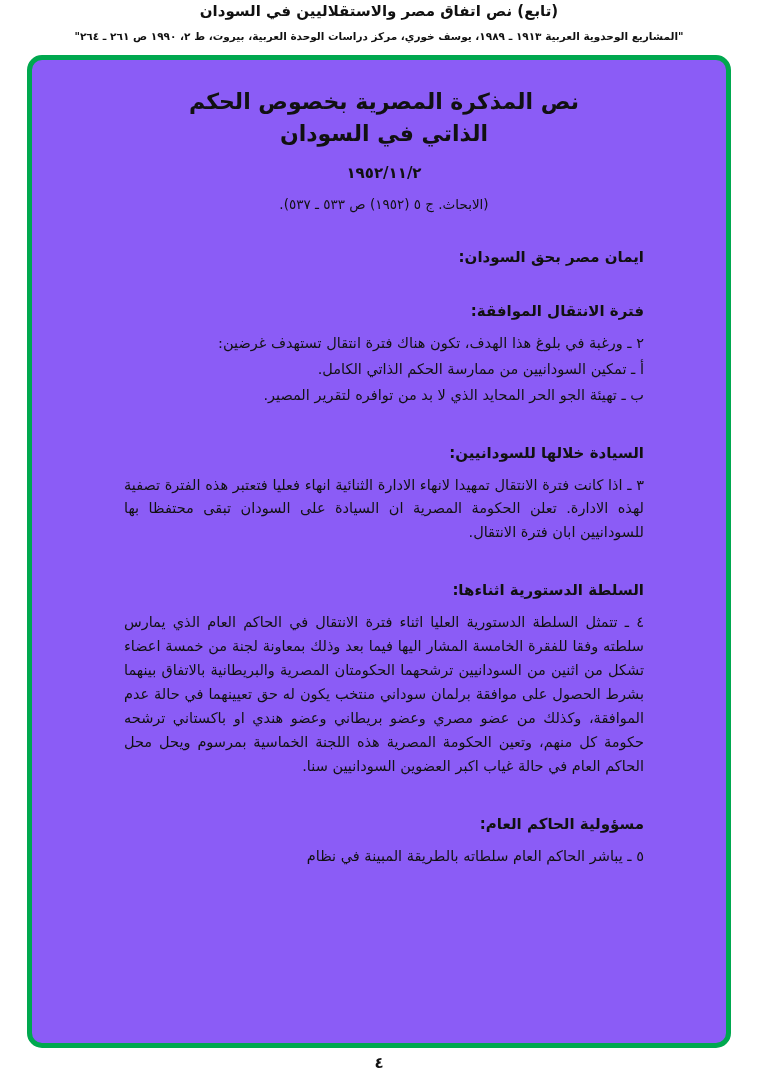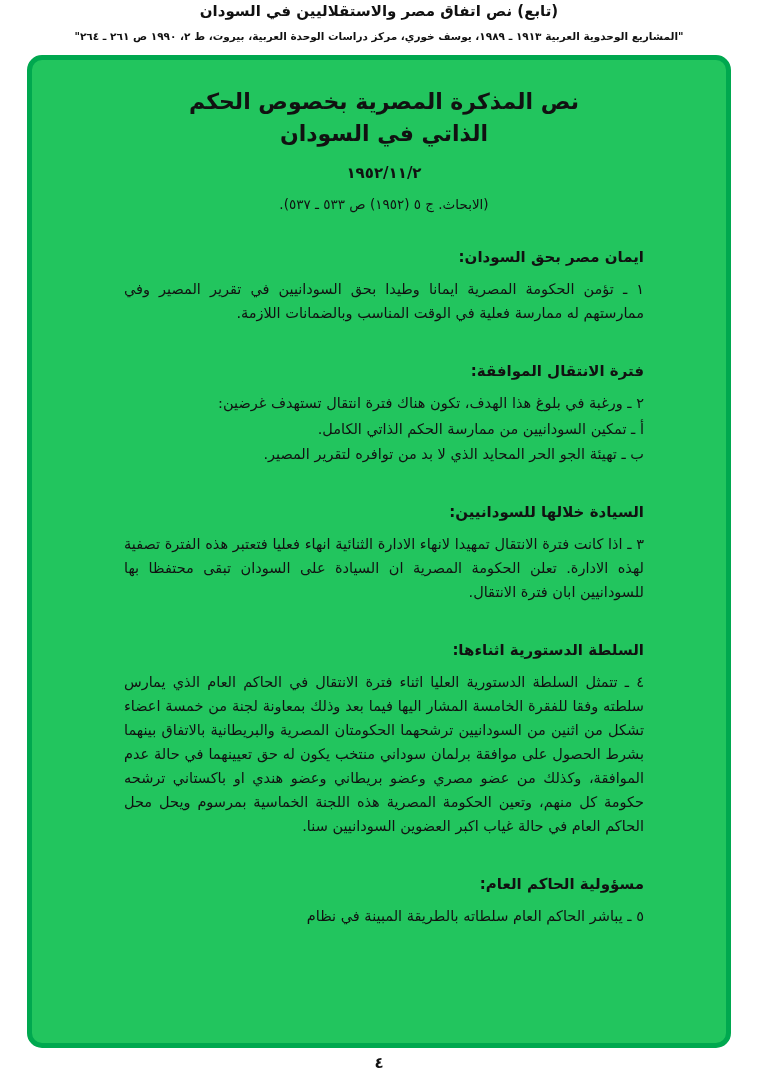--- a/index.html
+++ b/index.html
@@ -23,21 +23,21 @@
     text-align: center;
     padding-top: 2px;
   }
   .hdr1 { font-size: 15px; font-weight: bold; }
   .hdr2 { font-size: 10.5px; font-weight: bold; margin-top: 10px; }
   .frame {
     flex: 1;
     border: 5px solid #00a84f;
     border-radius: 15px;
     margin: 13px 27px 6px 27px;
-    background: #22c55e;
+    background: #8b5cf6;
     overflow: hidden;
   }
   .content {
     direction: rtl;
     padding: 22px 82px 16px 92px;
   }
   .title {
     text-align: center;
     font-weight: bold;
     font-size: 22px;
@@ -91,21 +91,20 @@
         <div>نص المذكرة المصرية بخصوص الحكم</div>
         <div>الذاتي في السودان</div>
       </div>
 
       <div class="date">١٩٥٢/١١/٢</div>
 
       <div class="source">(الابحاث. ج ٥ (١٩٥٢) ص ٥٣٣ ـ ٥٣٧).</div>
 
       <div>
           <div class="sec-heading">ايمان مصر بحق السودان:</div>
-          <p class="sec-para">١ ـ تؤمن الحكومة المصرية ايمانا وطيدا بحق السودانيين في تقرير المصير وفي ممارستهم له ممارسة فعلية في الوقت المناسب وبالضمانات اللازمة.</p>
           <div class="sec-heading">فترة الانتقال الموافقة:</div>
           <p class="sec-para">٢ ـ ورغبة في بلوغ هذا الهدف، تكون هناك فترة انتقال تستهدف غرضين:</p>
           <p class="sec-para flush">أ ـ تمكين السودانيين من ممارسة الحكم الذاتي الكامل.</p>
           <p class="sec-para flush">ب ـ تهيئة الجو الحر المحايد الذي لا بد من توافره لتقرير المصير.</p>
           <div class="sec-heading">السيادة خلالها للسودانيين:</div>
           <p class="sec-para">٣ ـ اذا كانت فترة الانتقال تمهيدا لانهاء الادارة الثنائية انهاء فعليا فتعتبر هذه الفترة تصفية لهذه الادارة. تعلن الحكومة المصرية ان السيادة على السودان تبقى محتفظا بها للسودانيين ابان فترة الانتقال.</p>
           <div class="sec-heading">السلطة الدستورية اثناءها:</div>
           <p class="sec-para">٤ ـ تتمثل السلطة الدستورية العليا اثناء فترة الانتقال في الحاكم العام الذي يمارس سلطته وفقا للفقرة الخامسة المشار اليها فيما بعد وذلك بمعاونة لجنة من خمسة اعضاء تشكل من اثنين من السودانيين ترشحهما الحكومتان المصرية والبريطانية بالاتفاق بينهما بشرط الحصول على موافقة برلمان سوداني منتخب يكون له حق تعيينهما في حالة عدم الموافقة، وكذلك من عضو مصري وعضو بريطاني وعضو هندي او باكستاني ترشحه حكومة كل منهم، وتعين الحكومة المصرية هذه اللجنة الخماسية بمرسوم ويحل محل الحاكم العام في حالة غياب اكبر العضوين السودانيين سنا.</p>
           <div class="sec-heading">مسؤولية الحاكم العام:</div>
           <p class="sec-para">٥ ـ يباشر الحاكم العام سلطاته بالطريقة المبينة في نظام</p>

